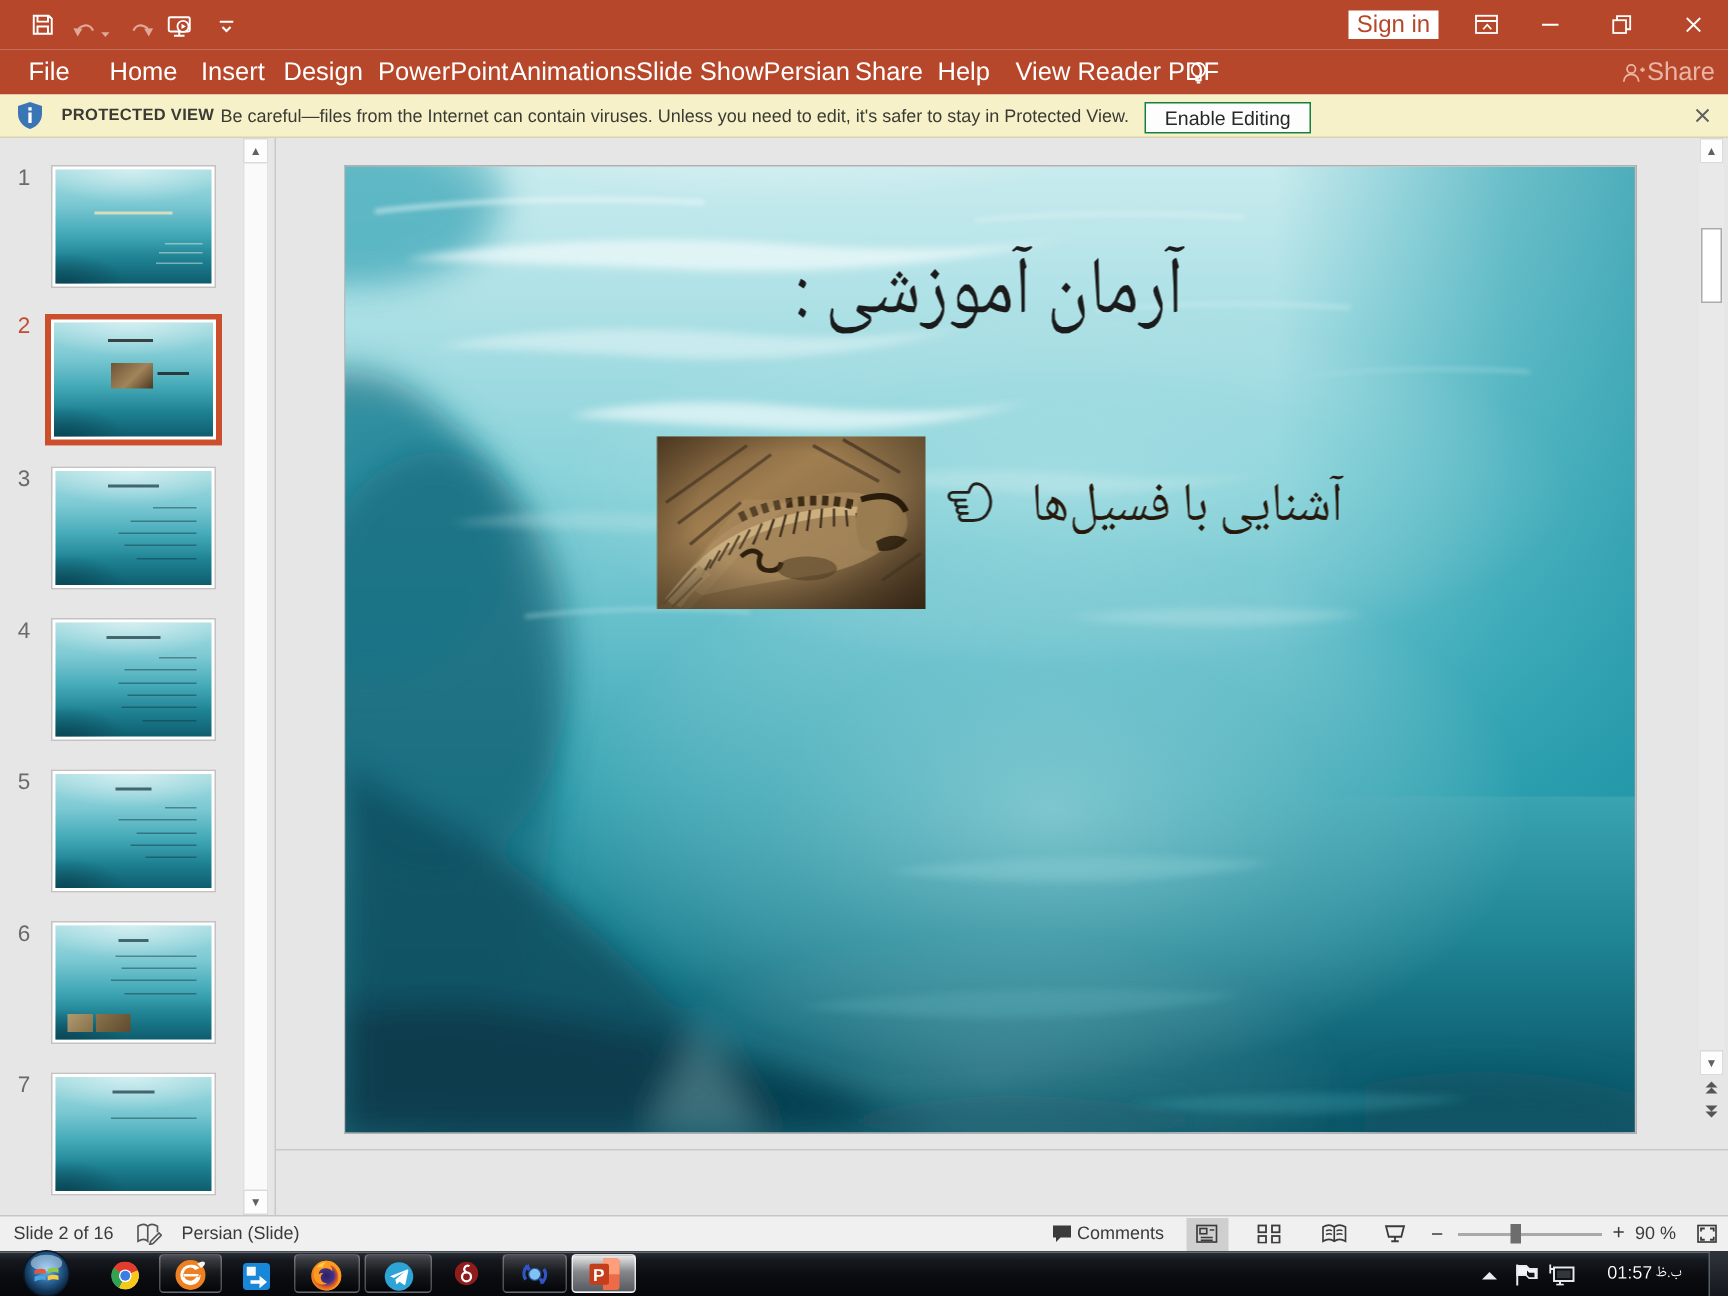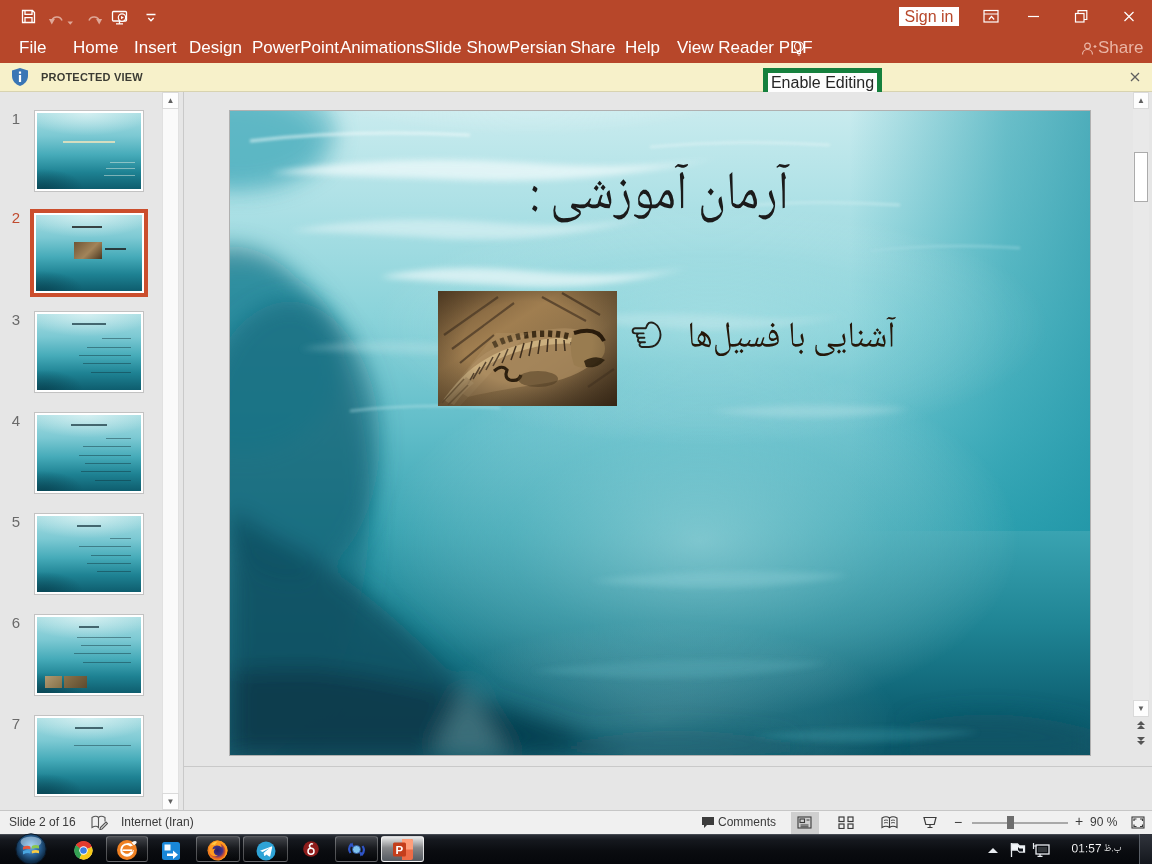--- a/index.html
+++ b/index.html
@@ -3,21 +3,21 @@
 html,body{margin:0;padding:0;width:1152px;height:864px;overflow:hidden;background:#e6e6e6;font-family:"Liberation Sans",sans-serif;}
 .abs{position:absolute}
 #stage{position:relative;width:1152px;height:864px}
 #titlebar{left:0;top:0;width:1152px;height:33px;background:#b7472a}
 #tabrow{left:0;top:33px;width:1152px;height:30px;background:#b7472a}
 .tab{position:absolute;top:0;height:30px;line-height:30px;color:#fff;font-size:17px;white-space:nowrap}
 #ttext{left:0;top:0;width:1152px;text-align:center;line-height:32px;color:#fff;font-size:12px}
 #signin{left:899px;top:7px;width:60px;height:19px;background:#fff;color:#b7472a;font-size:16px;text-align:center;line-height:19px}
 #msgbar{left:0;top:63px;width:1152px;height:28px;background:#f7f1ca;border-bottom:1px solid #d8d3b0}
 #msgbar .t{position:absolute;top:0;height:28px;line-height:28px;font-size:12px;color:#3b3b33;white-space:nowrap}
-#enablebtn{position:absolute;left:763px;top:5px;width:109px;height:19px;background:#fdfdfd;border:5px solid #15803d;font-size:16px;color:#262626;text-align:center;line-height:19px}
+#enablebtn{position:absolute;left:763px;top:5px;width:109px;height:19px;background:#fdfdfd;border:1px solid #15803d;font-size:13px;color:#262626;text-align:center;line-height:19px}
 #content{left:0;top:92px;width:1152px;height:718px;background:#e6e6e6}
 #vline{left:183px;top:92px;width:1px;height:718px;background:#c9c9c9}
 #hline{left:184px;top:766px;width:968px;height:1px;background:#c9c9c9}
 #lsb{left:162px;top:92px;width:17px;height:718px;background:#fafafa;border-left:1px solid #e1e1e1;border-right:1px solid #e1e1e1;box-sizing:border-box}
 .sbarrow{position:absolute;width:17px;height:17px;background:#fdfdfd;border:1px solid #dadada;box-sizing:border-box;color:#606060;font-size:8px;text-align:center;line-height:15px}
 #rsb{left:1133px;top:92px;width:16px;height:622px;background:#e9e9e9}
 .thumb{position:absolute;left:34px;width:110px;height:82px;background:#fff;border:1px solid #c2c2c2;box-sizing:border-box}
 .thumb .im{position:absolute;left:2px;top:2px;right:2px;bottom:2px;background:radial-gradient(100% 48% at 48% 0%,rgba(238,250,250,.62),rgba(238,250,250,0) 62%),radial-gradient(55% 38% at 6% 100%,rgba(6,56,70,.6),rgba(6,56,70,0) 70%),linear-gradient(180deg,#a8dde2 0%,#7cc9d3 30%,#46abb9 55%,#1e8293 78%,#0e5d6e 100%)}
 .tnum{position:absolute;left:6px;width:20px;text-align:center;font-size:15px;color:#6a6a6a}
 #slide{left:230px;top:111px;width:860px;height:644px;outline:1px solid #b0b0b0}
@@ -86,20 +86,21 @@
       </svg>
  <span class="tab" style="left:1098px;color:#eab5a5">Share</span>
 </div>
 <div class="abs" id="msgbar">
  <svg style="position:absolute;left:10px;top:4px" width="20" height="20" viewBox="0 0 20 20">
   <path d="M10 1l8 2.6v5.2c0 5-3.4 8.6-8 10.2C5.4 17.4 2 13.8 2 8.8V3.6z" fill="#3a76b5"></path>
   <rect x="8.9" y="8" width="2.2" height="7" fill="#fff"></rect>
         <rect x="8.9" y="4.5" width="2.2" height="2.2" fill="#fff"></rect>
  </svg>
  <span class="t" style="left:41px;font-weight:bold;font-size:11px;letter-spacing:.2px">PROTECTED VIEW</span>
+ <span class="t" style="left:147px">Be careful—files from the Internet can contain viruses. Unless you need to edit, it's safer to stay in Protected View.</span>
  <div id="enablebtn">Enable Editing</div>
  <svg style="position:absolute;left:1129px;top:8px" width="12" height="12" viewBox="0 0 12 12">
         <path d="M2 2l8 8M10 2l-8 8" stroke="#5f5f5f" stroke-width="1.3"></path>
       </svg>
 </div>
 <div class="abs" id="content"></div>
 <div class="abs" id="vline"></div>
 <div class="abs" id="hline"></div>
 <div class="abs" id="lsb"></div>
 <div class="sbarrow" style="left:162px;top:92px">▲</div>
@@ -320,21 +321,21 @@
     </div>
     <div class="tnum" style="top:715px">7</div>
 <div class="abs" id="statusbar">
  <span class="t" style="left:9px">Slide 2 of 16</span>
  <svg style="position:absolute;left:91px;top:4px" width="17" height="15" viewBox="0 0 17 15">
         <g fill="none" stroke="#555" stroke-width="1.1">
           <path d="M1 2.5c2.5-1.5 5-1.5 6.5 0v10c-1.5-1.5-4-1.5-6.5 0zM7.5 2.5c1.5-1.5 4-1.5 6.5 0v4"></path>
           <path d="M9.5 12.5l5.5-5.5 1.5 1.5-5.5 5.5-2.2.7z"></path>
         </g>
       </svg>
- <span class="t" style="left:121px">Internet (Iran)</span>
+ <span class="t" style="left:121px">Persian (Slide)</span>
  <svg style="position:absolute;left:701px;top:5px" width="14" height="13" viewBox="0 0 14 13">
         <path d="M1 1h12v8H6l-3 3v-3H1z" fill="#3b3b3b"></path>
       </svg>
  <span class="t" style="left:718px">Comments</span>
  <div style="position:absolute;left:791px;top:1px;width:28px;height:22px;background:#cfcfcf"></div>
  <svg style="position:absolute;left:797px;top:5px" width="15" height="13" viewBox="0 0 15 13">
         <g fill="none" stroke="#3b3b3b" stroke-width="1.1">
           <rect x="1" y="1" width="13" height="11"></rect>
           <rect x="3" y="3" width="4.5" height="3.5"></rect>
           <path d="M9.5 4h3M3.5 9h8M3.5 10.8h8" stroke-width="1"></path>

